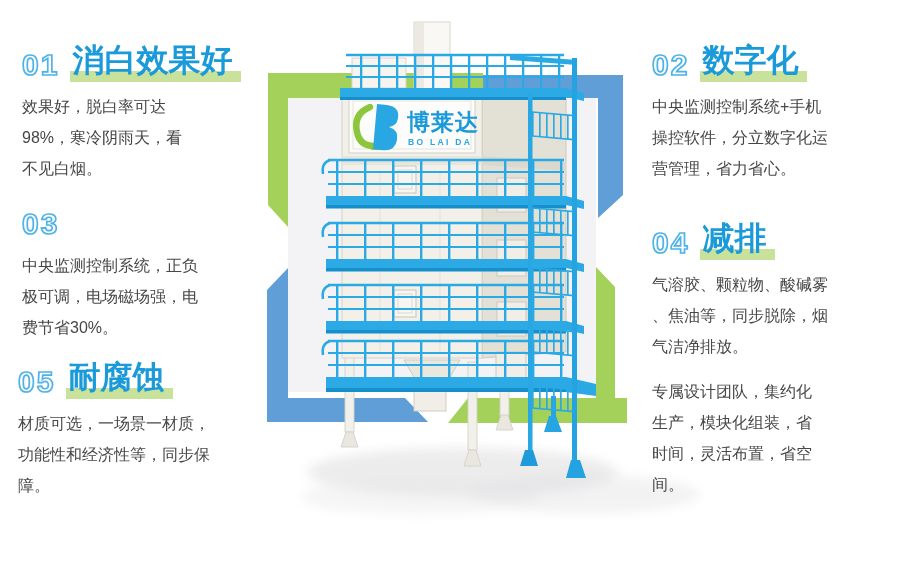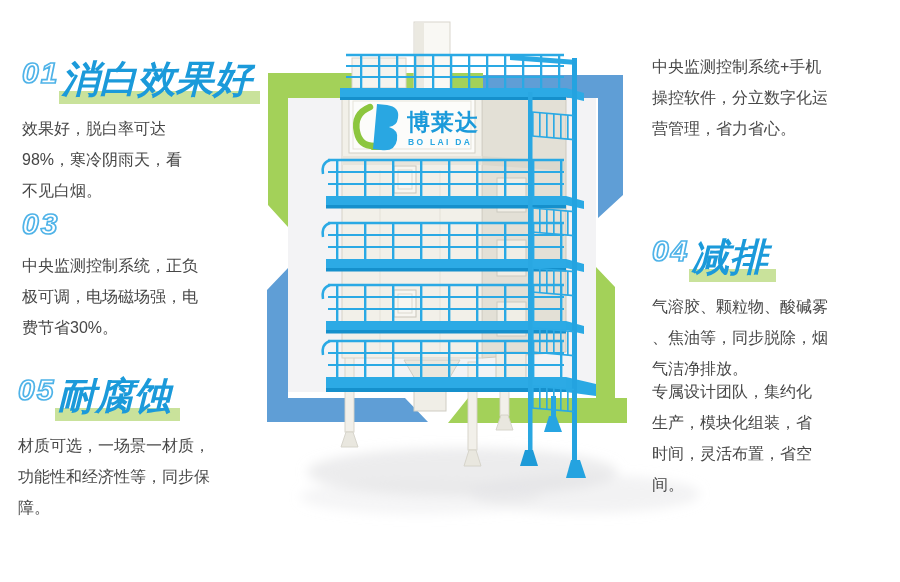--- a/index.html
+++ b/index.html
@@ -3,34 +3,33 @@
 <meta charset="utf-8">
 <style>
   html,body{margin:0;padding:0;}
   body{
     width:900px;height:582px;position:relative;overflow:hidden;
     background:#ffffff;
     font-family:"Liberation Sans","DejaVu Sans",sans-serif;
   }
   #scene{position:absolute;left:0;top:0;width:900px;height:582px;}
   .feature{position:absolute;width:252px;}
-  .feature .head{display:flex;align-items:center;white-space:nowrap;font-style:italic;}
+  .feature .head{display:flex;align-items:flex-end;gap:11px;white-space:nowrap;}
   .num{
     font-size:30px;font-weight:800;letter-spacing:2px;
     color:#4fb3e8;
   }
   @supports (-webkit-text-stroke: 1px black){
     .num{color:#ffffff;-webkit-text-stroke:1.7px #4fb3e8;}
   }
   .title{
     display:inline-block;
-    font-size:38px;font-weight:800;color:#1b9ada;line-height:1.18;
+    font-size:32px;font-weight:800;color:#1b9ada;line-height:1.18;
     background:linear-gradient(to bottom,rgba(0,0,0,0) 72%,#c9e29b 72%);
     padding:0 9px 2px 2px;
-    margin-top:15px;
   }
   .body{
     margin:9px 0 0 0;
     font-size:16px;line-height:31px;color:#474747;font-weight:500;
     white-space:pre-line;
   }
   .f1{left:22px;top:42px;}
   .f3{left:22px;top:207px;}
   .f5{left:18px;top:359px;}
   .f2{left:652px;top:42px;width:240px;}
@@ -211,20 +210,24 @@
   <div class="head">
     <span class="num">01</span>
     <span class="title">消白效果好</span>
   </div>
   <p class="body">效果好，脱白率可达
 98%，寒冷阴雨天，看
 不见白烟。</p>
 </div>
 
 <div class="feature f2">
+  <div class="head">
+    <span class="num">02</span>
+    <span class="title">数字化</span>
+  </div>
   <p class="body">中央监测控制系统+手机
 操控软件，分立数字化运
 营管理，省力省心。</p>
 </div>
 
 <div class="feature f3">
   <div class="head">
     <span class="num">03</span>
   </div>
   <p class="body">中央监测控制系统，正负

